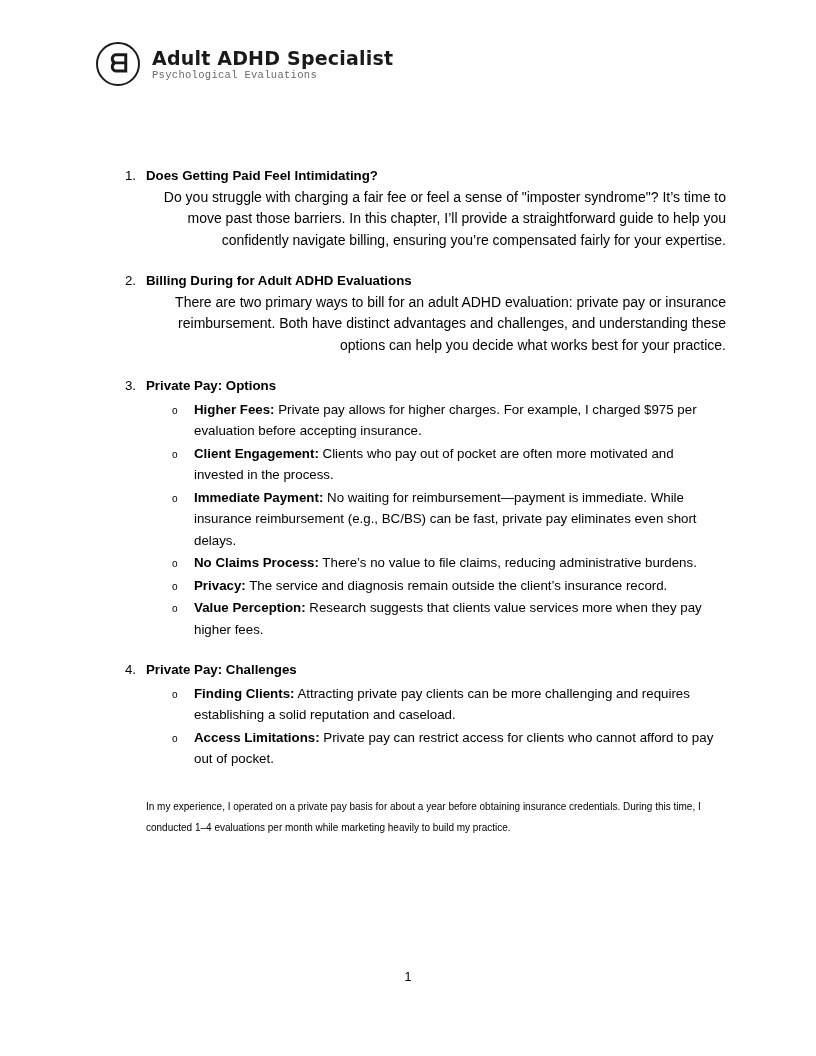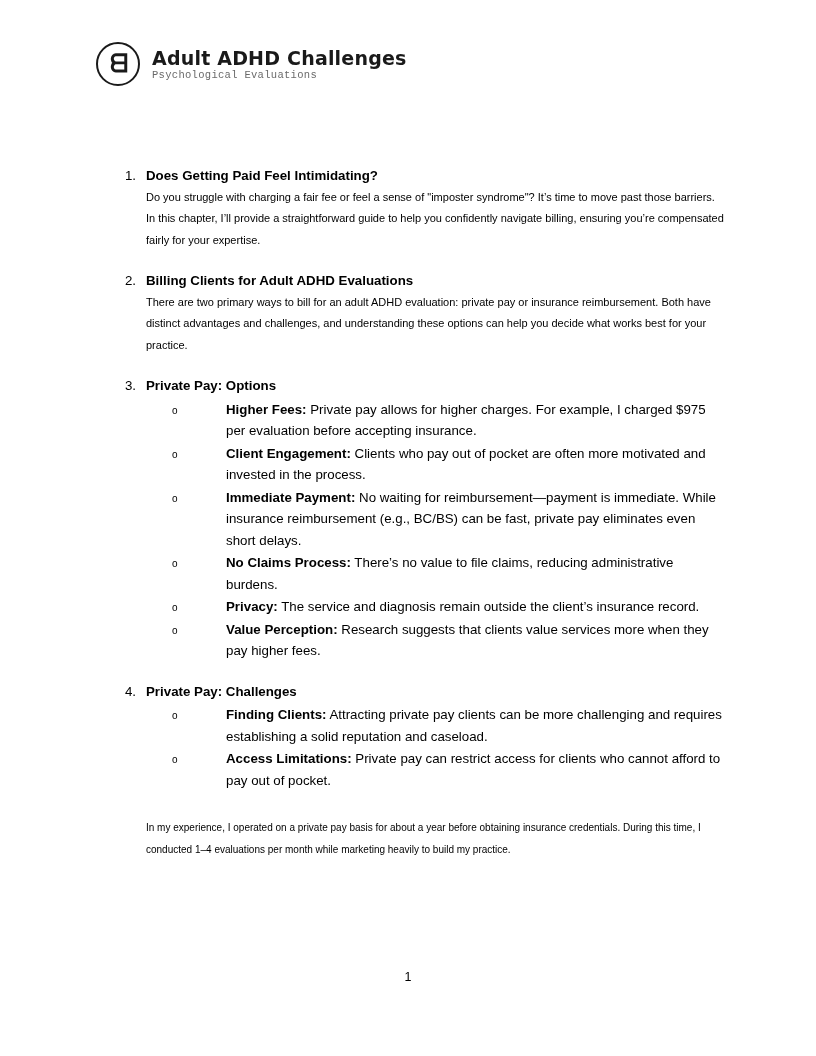--- a/index.html
+++ b/index.html
@@ -124,21 +124,22 @@
     top: 0;
     width: 22px;
     text-align: right;
     font-size: 13.3px;
   }
   .sec-heading {
     font-weight: bold;
     font-size: 13.3px;
   }
   .sec-body {
-    font-size: 11px;
+    font-size: 14px;
+    text-align: right;
   }
 
   ul.circles {
     list-style: none;
     margin: 2px 0 0 0;
     padding: 0;
   }
   ul.circles > li {
     position: relative;
     padding-left: 48px;
@@ -147,21 +148,20 @@
   ul.circles > li .bullet {
     position: absolute;
     left: 26px;
     top: 1px;
     font-size: 10px;
     line-height: 21px;
     color: #000;
   }
   ul.circles > li .txt {
     display: block;
-    margin-left: 32px;
   }
   .b {
     font-weight: bold;
   }
 
   .closing {
     margin-top: 26px;
     padding-left: 52px;
     font-size: 10px;
     line-height: 21.5px;
@@ -181,38 +181,38 @@
 <body>
 
 <div class="page">
 
   <div class="logo-block">
     <div class="logo-mark">
       <div class="ring"></div>
       <div class="glyph">ᗺ</div>
     </div>
     <div class="logo-text">
-      <div class="logo-title">Adult ADHD Challenges</div>
+      <div class="logo-title">Adult ADHD Specialist</div>
       <div class="logo-sub">Psychological Evaluations</div>
     </div>
   </div>
 
 
   <div class="content">
     <ol class="numbered">
 
       <li>
         <span class="num">1.</span>
         <div class="sec-heading">Does Getting Paid Feel Intimidating?</div>
         <div class="sec-body">Do you struggle with charging a fair fee or feel a sense of "imposter syndrome"? It’s time to move past those barriers. In this chapter, I’ll provide a straightforward guide to help you confidently navigate billing, ensuring you’re compensated fairly for your expertise.</div>
       </li>
 
       <li>
         <span class="num">2.</span>
-        <div class="sec-heading">Billing Clients for Adult ADHD Evaluations</div>
+        <div class="sec-heading">Billing During for Adult ADHD Evaluations</div>
         <div class="sec-body">There are two primary ways to bill for an adult ADHD evaluation: private pay or insurance reimbursement. Both have distinct advantages and challenges, and understanding these options can help you decide what works best for your practice.</div>
       </li>
 
       <li>
         <span class="num">3.</span>
         <div class="sec-heading">Private Pay: Options</div>
         <ul class="circles">
           <li>
             <span class="bullet">o</span>
             <span class="txt"><span class="b">Higher Fees:</span><span> Private pay allows for higher charges. For example, I charged $975 per evaluation before accepting insurance.</span></span>

